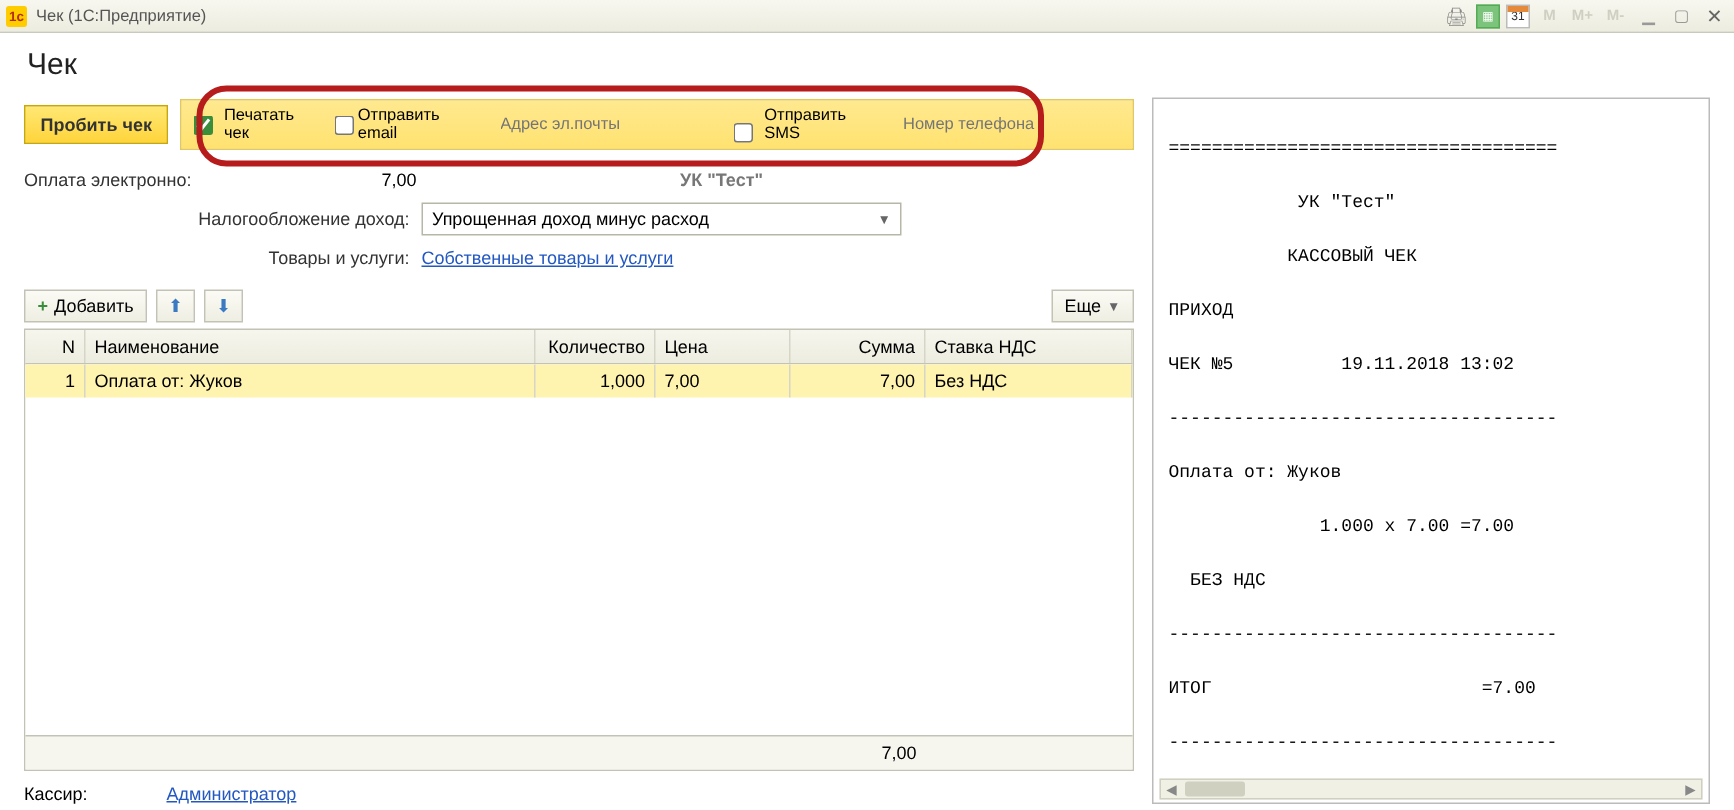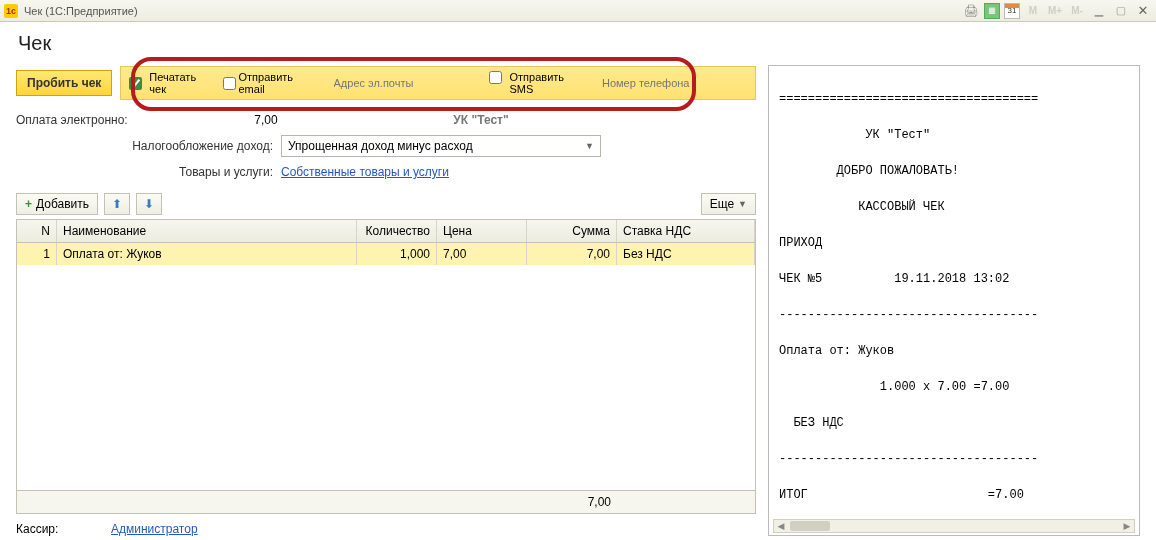--- a/index.html
+++ b/index.html
@@ -258,21 +258,21 @@
         <div class="yellow-strip">
           <label style="display:flex;align-items:center;gap:4px;">
             <input type="checkbox" class="chk chk-green" checked="" style="">
             <span style="line-height:1.1;">Печатать чек</span>
           </label>
           <label style="display:flex;align-items:center;gap:0;">
             <input type="checkbox" class="chk" style="">
             <span>Отправить email</span>
           </label>
           <input class="strip-input" placeholder="Адрес эл.почты" style="">
-          <label style="display:flex;align-items:flex-start;gap:5px;">
+          <label style="display:flex;align-items:flex-end;gap:5px;">
             <input type="checkbox" class="chk" style="">
             <span>Отправить SMS</span>
           </label>
           <input class="strip-input" placeholder="Номер телефона" style="">
         </div>
       </div>
 
       <div class="highlight-red" style="left:115px; top:-8px; width:565px; height:54px;"></div>
 
       <div class="form-row gap1">
@@ -346,21 +346,20 @@
         <span class="flabel">Кассир:</span>
         <span class="link-blue">Администратор</span>
       </div>
 
     </div>
 
     <div class="right-col">
       <div class="receipt">
 <span class="line">====================================</span>
 <span class="line">            УК "Тест"</span>
-<span class="line">        ДОБРО ПОЖАЛОВАТЬ!</span>
 <span class="line">           КАССОВЫЙ ЧЕК</span>
 <span class="line">ПРИХОД</span>
 <span class="line">ЧЕК №5          19.11.2018 13:02</span>
 <span class="line">------------------------------------</span>
 <span class="line">Оплата от: Жуков</span>
 <span class="line">              1.000 x 7.00 =7.00</span>
 <span class="line">  БЕЗ НДС</span>
 <span class="line">------------------------------------</span>
 <span class="line">ИТОГ                         =7.00</span>
 <span class="line">------------------------------------</span>

